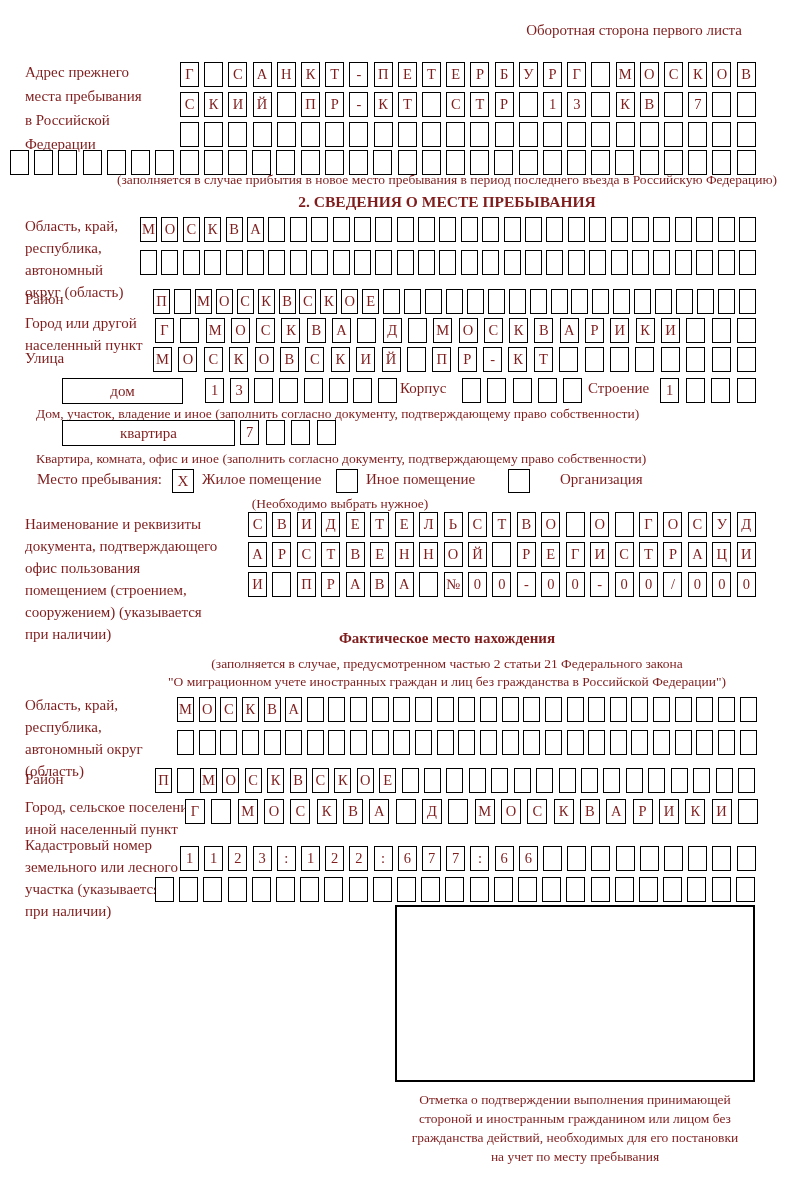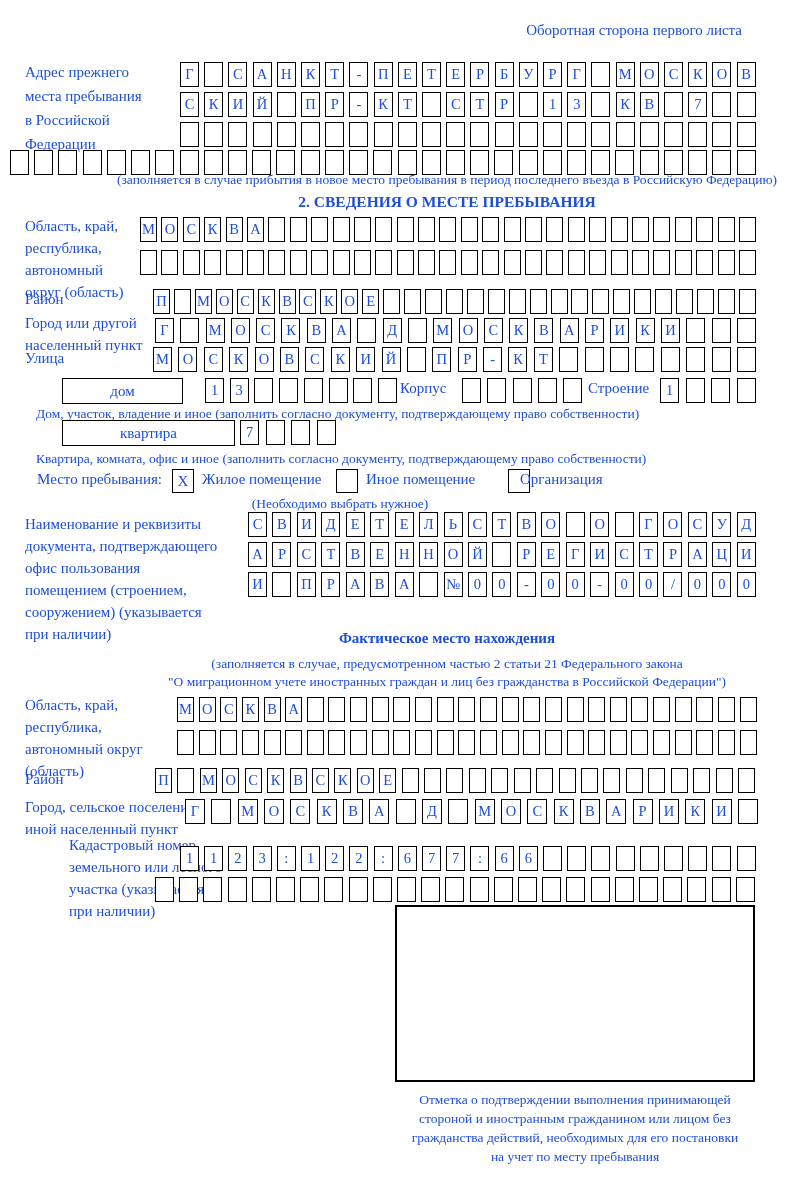--- a/index.html
+++ b/index.html
@@ -1,17 +1,17 @@
 <!DOCTYPE html>
 <html><head>
 <meta charset="utf-8">
 <style>
   html,body{margin:0;padding:0;background:#fff;}
   .page{position:relative;width:800px;height:1180px;background:#fff;
-        font-family:"Liberation Serif","DejaVu Serif",serif;color:#1d4ed8;overflow:hidden;}
+        font-family:"Liberation Serif","DejaVu Serif",serif;color:#7f1d1d;overflow:hidden;}
   .abs{position:absolute;}
   .lbl{position:absolute;font-size:15px;line-height:24px;}
   .lbl22{position:absolute;font-size:15px;line-height:22px;}
   .center{position:absolute;left:0;width:800px;text-align:center;margin-left:47px;}
   .small{font-size:13.5px;}
   .bold{font-weight:bold;}
   .cellrow{position:absolute;display:flex;justify-content:space-between;height:25px;}
   .cell{box-sizing:border-box;border:1.6px solid #000;height:25px;
         display:inline-flex;align-items:center;justify-content:center;
         font-size:14.5px;background:#fff;flex:0 0 auto;}
@@ -349,21 +349,21 @@
       <span class="cell"></span>
     </div>
   <div class="abs small" style="left:36px;top:451px;">Квартира, комната, офис и иное (заполнить согласно документу, подтверждающему право собственности)</div>
 
   <div class="abs" style="left:37px;top:471px;font-size:15px;">Место пребывания:</div>
   <span class="cb" style="left:172px;top:469px;">X</span>
   <div class="abs" style="left:202px;top:471px;font-size:15px;">Жилое помещение</div>
   <span class="cb" style="left:336px;top:469px;"></span>
   <div class="abs" style="left:366px;top:471px;font-size:15px;">Иное помещение</div>
   <span class="cb" style="left:508px;top:469px;"></span>
-  <div class="abs" style="left:520px;top:471px;font-size:15px;">Организация</div>
+  <div class="abs" style="left:560px;top:471px;font-size:15px;">Организация</div>
   <div class="abs small" style="left:180px;top:496px;width:320px;text-align:center;">(Необходимо выбрать нужное)</div>
 
   <div class="lbl22" style="left:25px;top:513px;">
       <div>Наименование и реквизиты</div>
       <div>документа, подтверждающего</div>
       <div>офис пользования</div>
       <div>помещением (строением,</div>
       <div>сооружением) (указывается</div>
       <div>при наличии)</div>
     </div>
@@ -559,21 +559,21 @@
       <span class="cell">К</span>
       <span class="cell">В</span>
       <span class="cell">А</span>
       <span class="cell">Р</span>
       <span class="cell">И</span>
       <span class="cell">К</span>
       <span class="cell">И</span>
       <span class="cell"></span>
     </div>
 
-  <div class="lbl22" style="left:25px;top:834px;margin-left:44px;">
+  <div class="lbl22" style="left:25px;top:834px;">
       <div>Кадастровый номер</div>
       <div>земельного или лесного</div>
       <div>участка (указывается</div>
       <div>при наличии)</div>
     </div>
   <div class="cellrow c19" style="left:180px;top:846px;width:576px;">
       <span class="cell">1</span>
       <span class="cell">1</span>
       <span class="cell">2</span>
       <span class="cell">3</span>

